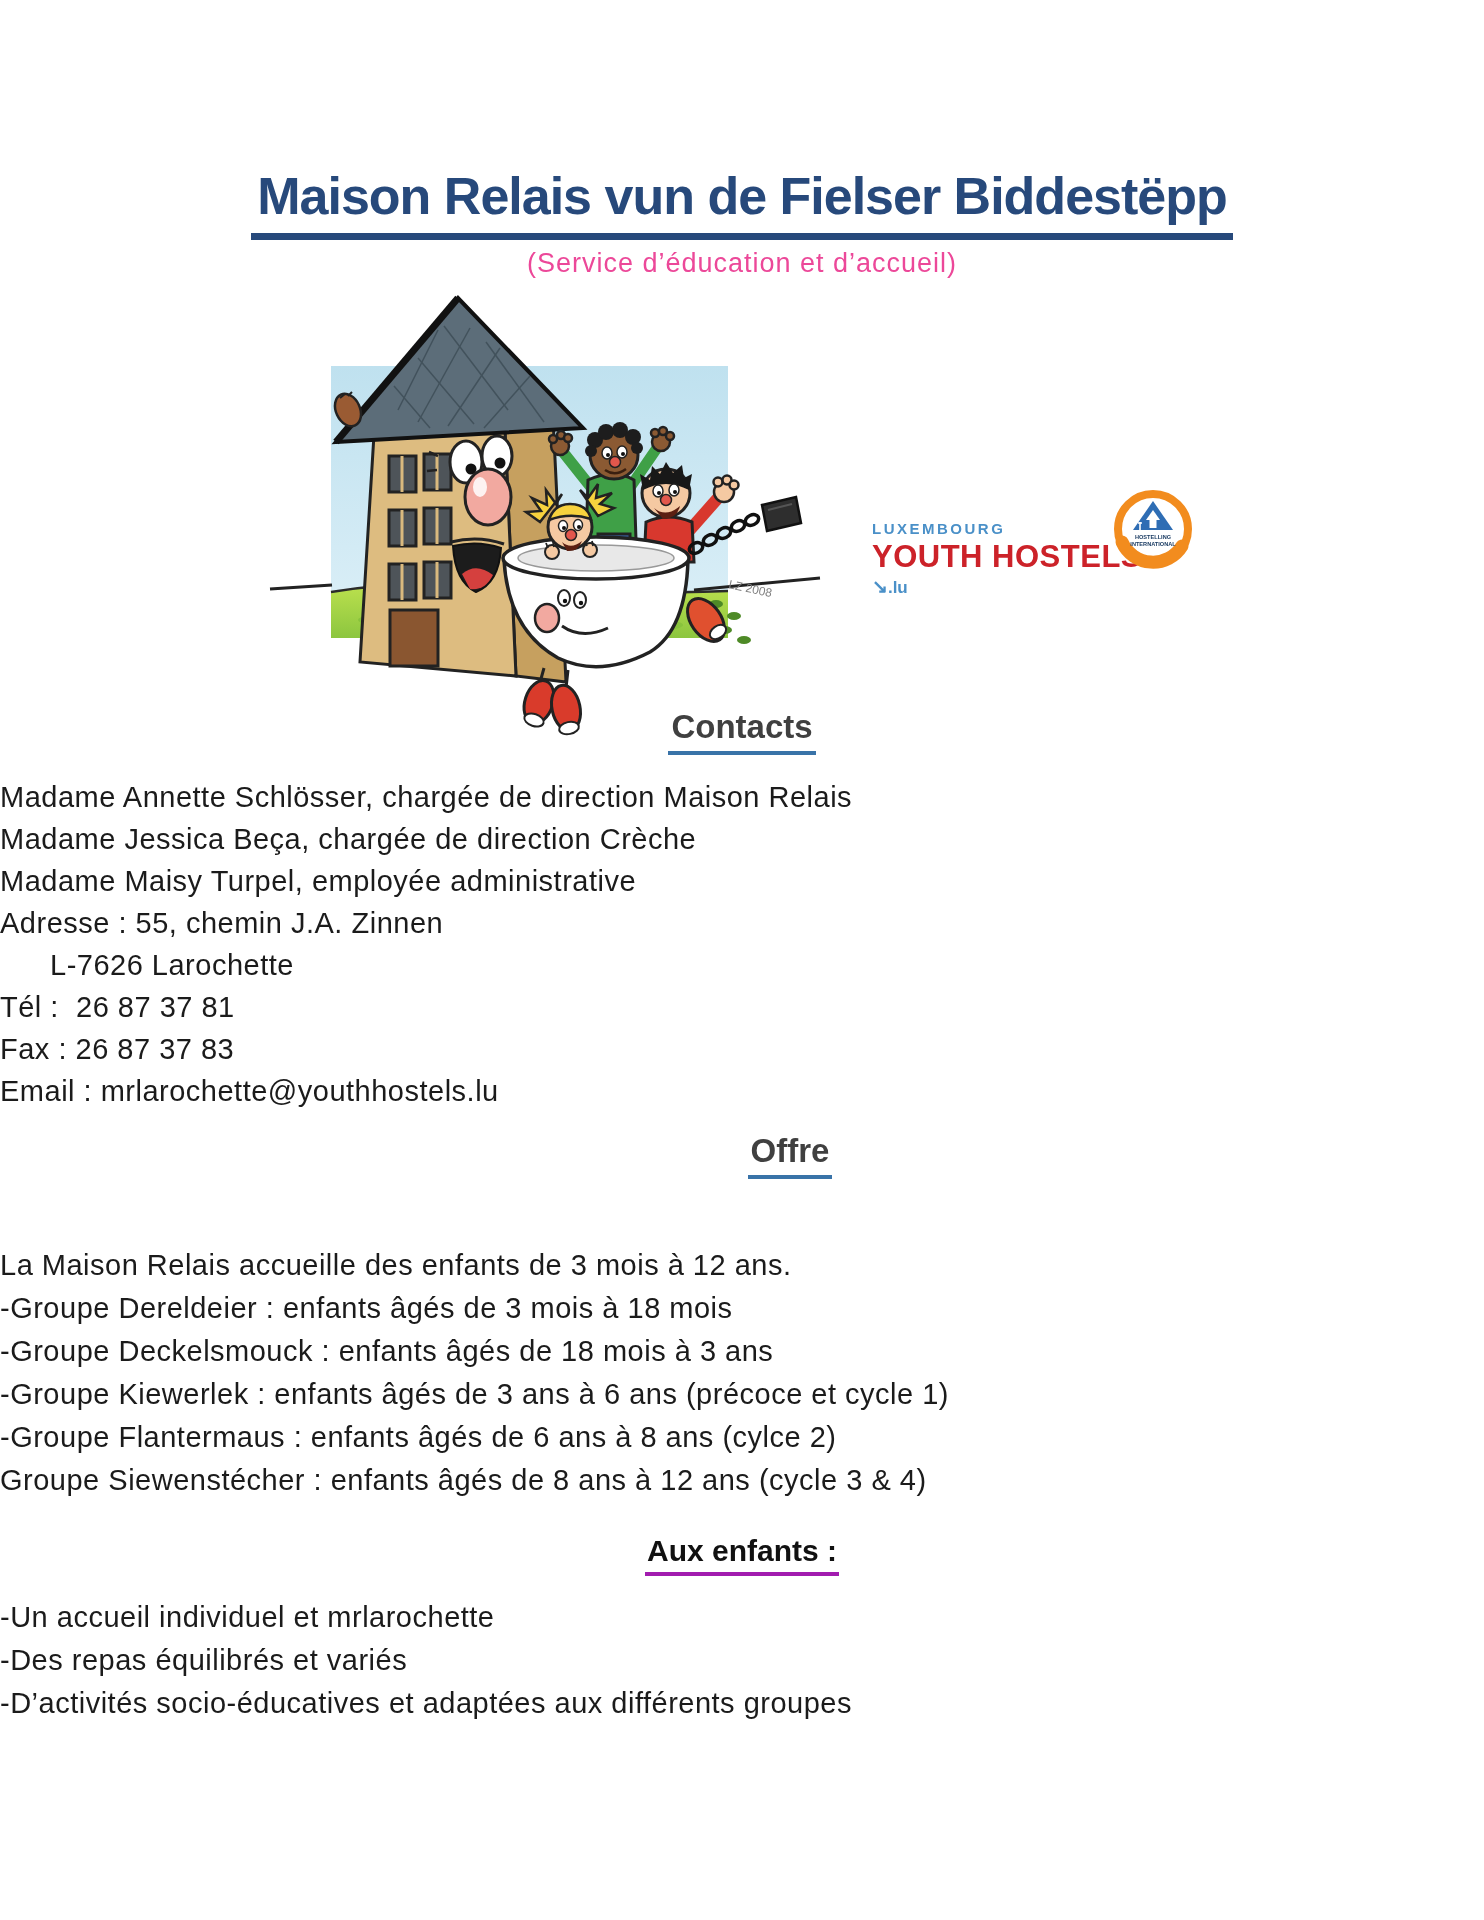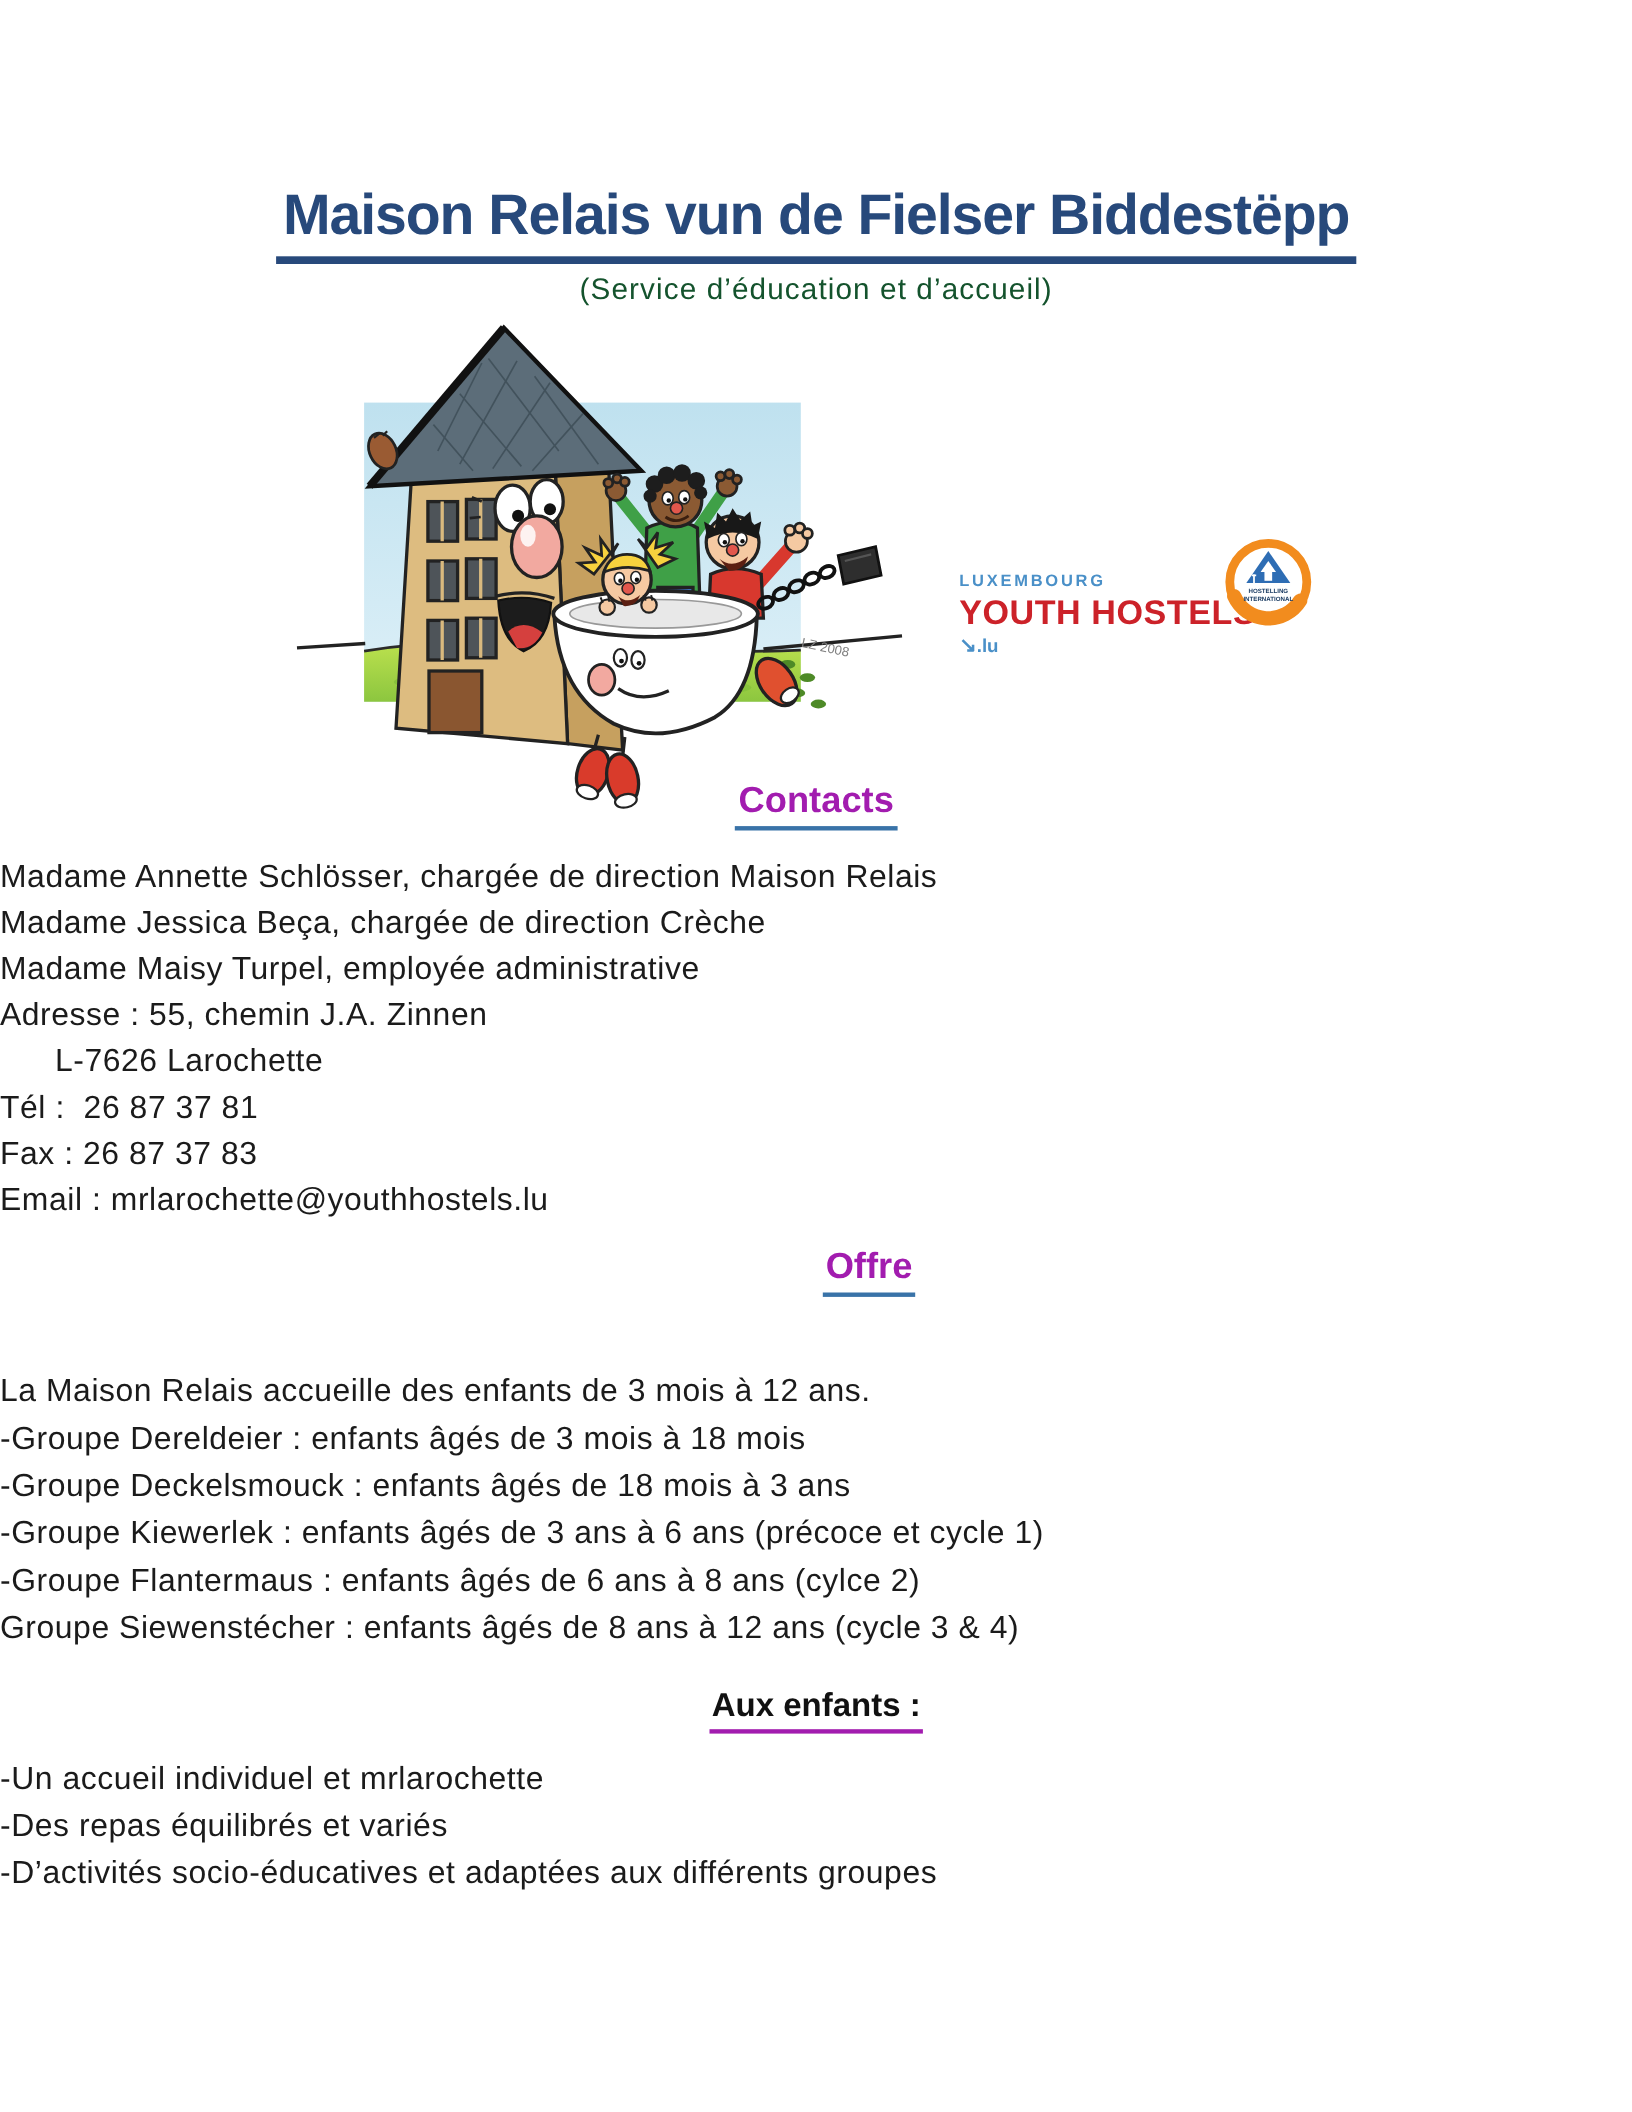--- a/index.html
+++ b/index.html
@@ -37,21 +37,21 @@
   }
   .subtitle-wrap {
     position: absolute;
     top: 248px;
     left: 0;
     width: 100%;
     text-align: center;
   }
   .doc-subtitle {
     font-size: 27px;
-    color: #14532d;
+    color: #ec4899;
     letter-spacing: 1px;
   }
 
   
   .art-band {
     position: absolute;
     top: 290px;
     left: 0;
     width: 1484px;
     height: 450px;
@@ -110,21 +110,21 @@
   .section-heading {
     position: absolute;
     left: 0;
     width: 100%;
     text-align: center;
   }
   .section-heading .hd-blue {
     display: inline-block;
     font-size: 33px;
     font-weight: bold;
-    color: #a21caf;
+    color: #404040;
     border-bottom: 4px solid #3973A8;
     padding: 0 3px 5px 3px;
   }
   .hd-contacts { top: 708px; }
   .hd-offre   { top: 1132px; padding-left: 48px; }
   .hd-aux     { top: 1534px; }
   .hd-aux .hd-black {
     display: inline-block;
     font-size: 30px;
     font-weight: bold;

